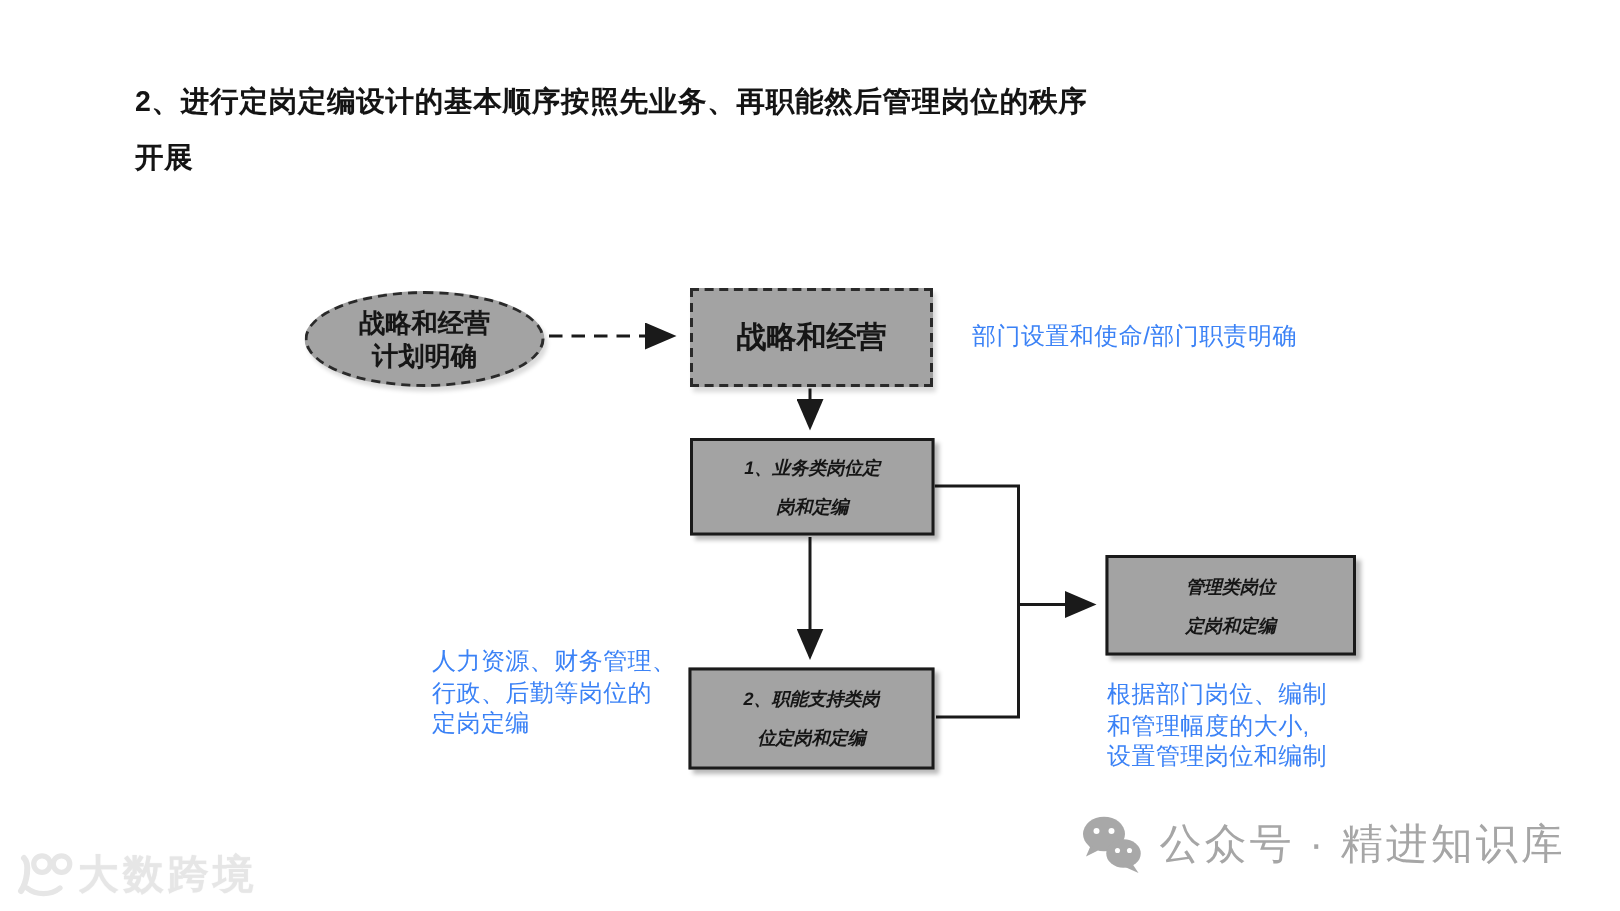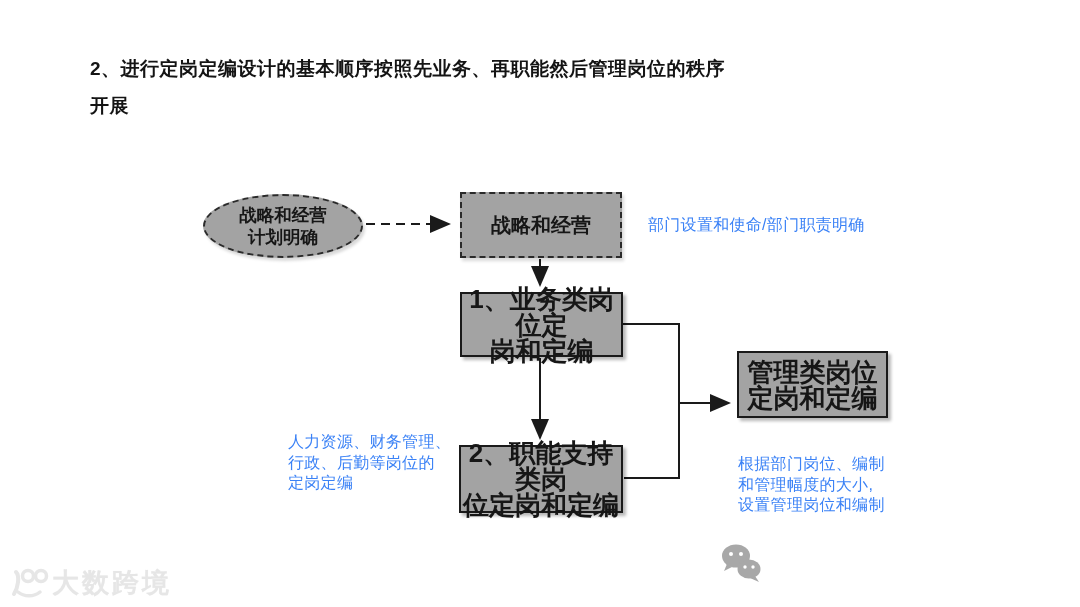--- a/index.html
+++ b/index.html
@@ -24,26 +24,27 @@
     border:2px dashed #2a2a2a;border-radius:50%;
     font-size:17.5px;line-height:22px;
     box-shadow:2px 3px 3px rgba(0,0,0,0.15);
   }
   #org-design-box{
     left:460px;top:192px;width:162px;height:66px;
     border:2px dashed #2a2a2a;font-size:20px;line-height:25px;
     box-shadow:2px 3px 3px rgba(0,0,0,0.15);
   }
   .solid-box{
-    border:2.5px solid #1a1a1a;font-size:26px;line-height:26px;
+    border:2.5px solid #1a1a1a;font-size:12px;line-height:26px;
     box-shadow:3px 3px 3px rgba(0,0,0,0.28);
+    font-style:italic;
   }
   #business-box{left:460px;top:292px;width:163px;height:65px;}
   #function-box{left:459px;top:445px;width:164px;height:68px;}
-  #management-box{left:737px;top:351px;width:151px;height:67px;}
+  #management-box{left:737px;top:370px;width:167px;height:67px;}
   .note{
     z-index:2;color:#3b82f6;font-size:16px;line-height:20.7px;
     white-space:pre-line;letter-spacing:0.3px;
   }
   #org-design-note{left:648px;top:215px;width:250px;}
   #business-note{left:288px;top:289px;width:170px;}
   #function-note{left:288px;top:432px;width:170px;}
   #management-note{left:738px;top:454px;width:180px;}
   #watermark-left{
     left:10px;top:565px;z-index:2;display:flex;align-items:center;gap:2px;
@@ -125,15 +126,16 @@
     <svg width="44" height="40" viewBox="0 0 44 40">
       <ellipse cx="17" cy="13" rx="14" ry="11.5" fill="#a8a8a8"></ellipse>
       <path d="M8,21 L5,28 L13,24 Z" fill="#a8a8a8"></path>
       <circle cx="12" cy="11" r="2" fill="#ffffff"></circle>
       <circle cx="22" cy="11" r="2" fill="#ffffff"></circle>
       <ellipse cx="30" cy="26" rx="11.5" ry="9.5" fill="#a8a8a8"></ellipse>
       <path d="M36,33 L40,39 L31,35 Z" fill="#a8a8a8"></path>
       <circle cx="26" cy="24" r="1.7" fill="#ffffff"></circle>
       <circle cx="34" cy="24" r="1.7" fill="#ffffff"></circle>
     </svg>
+    <span class="wm-text">公众号 · 精进知识库</span>
   </div>
 
 </div>
 
 </body></html>

